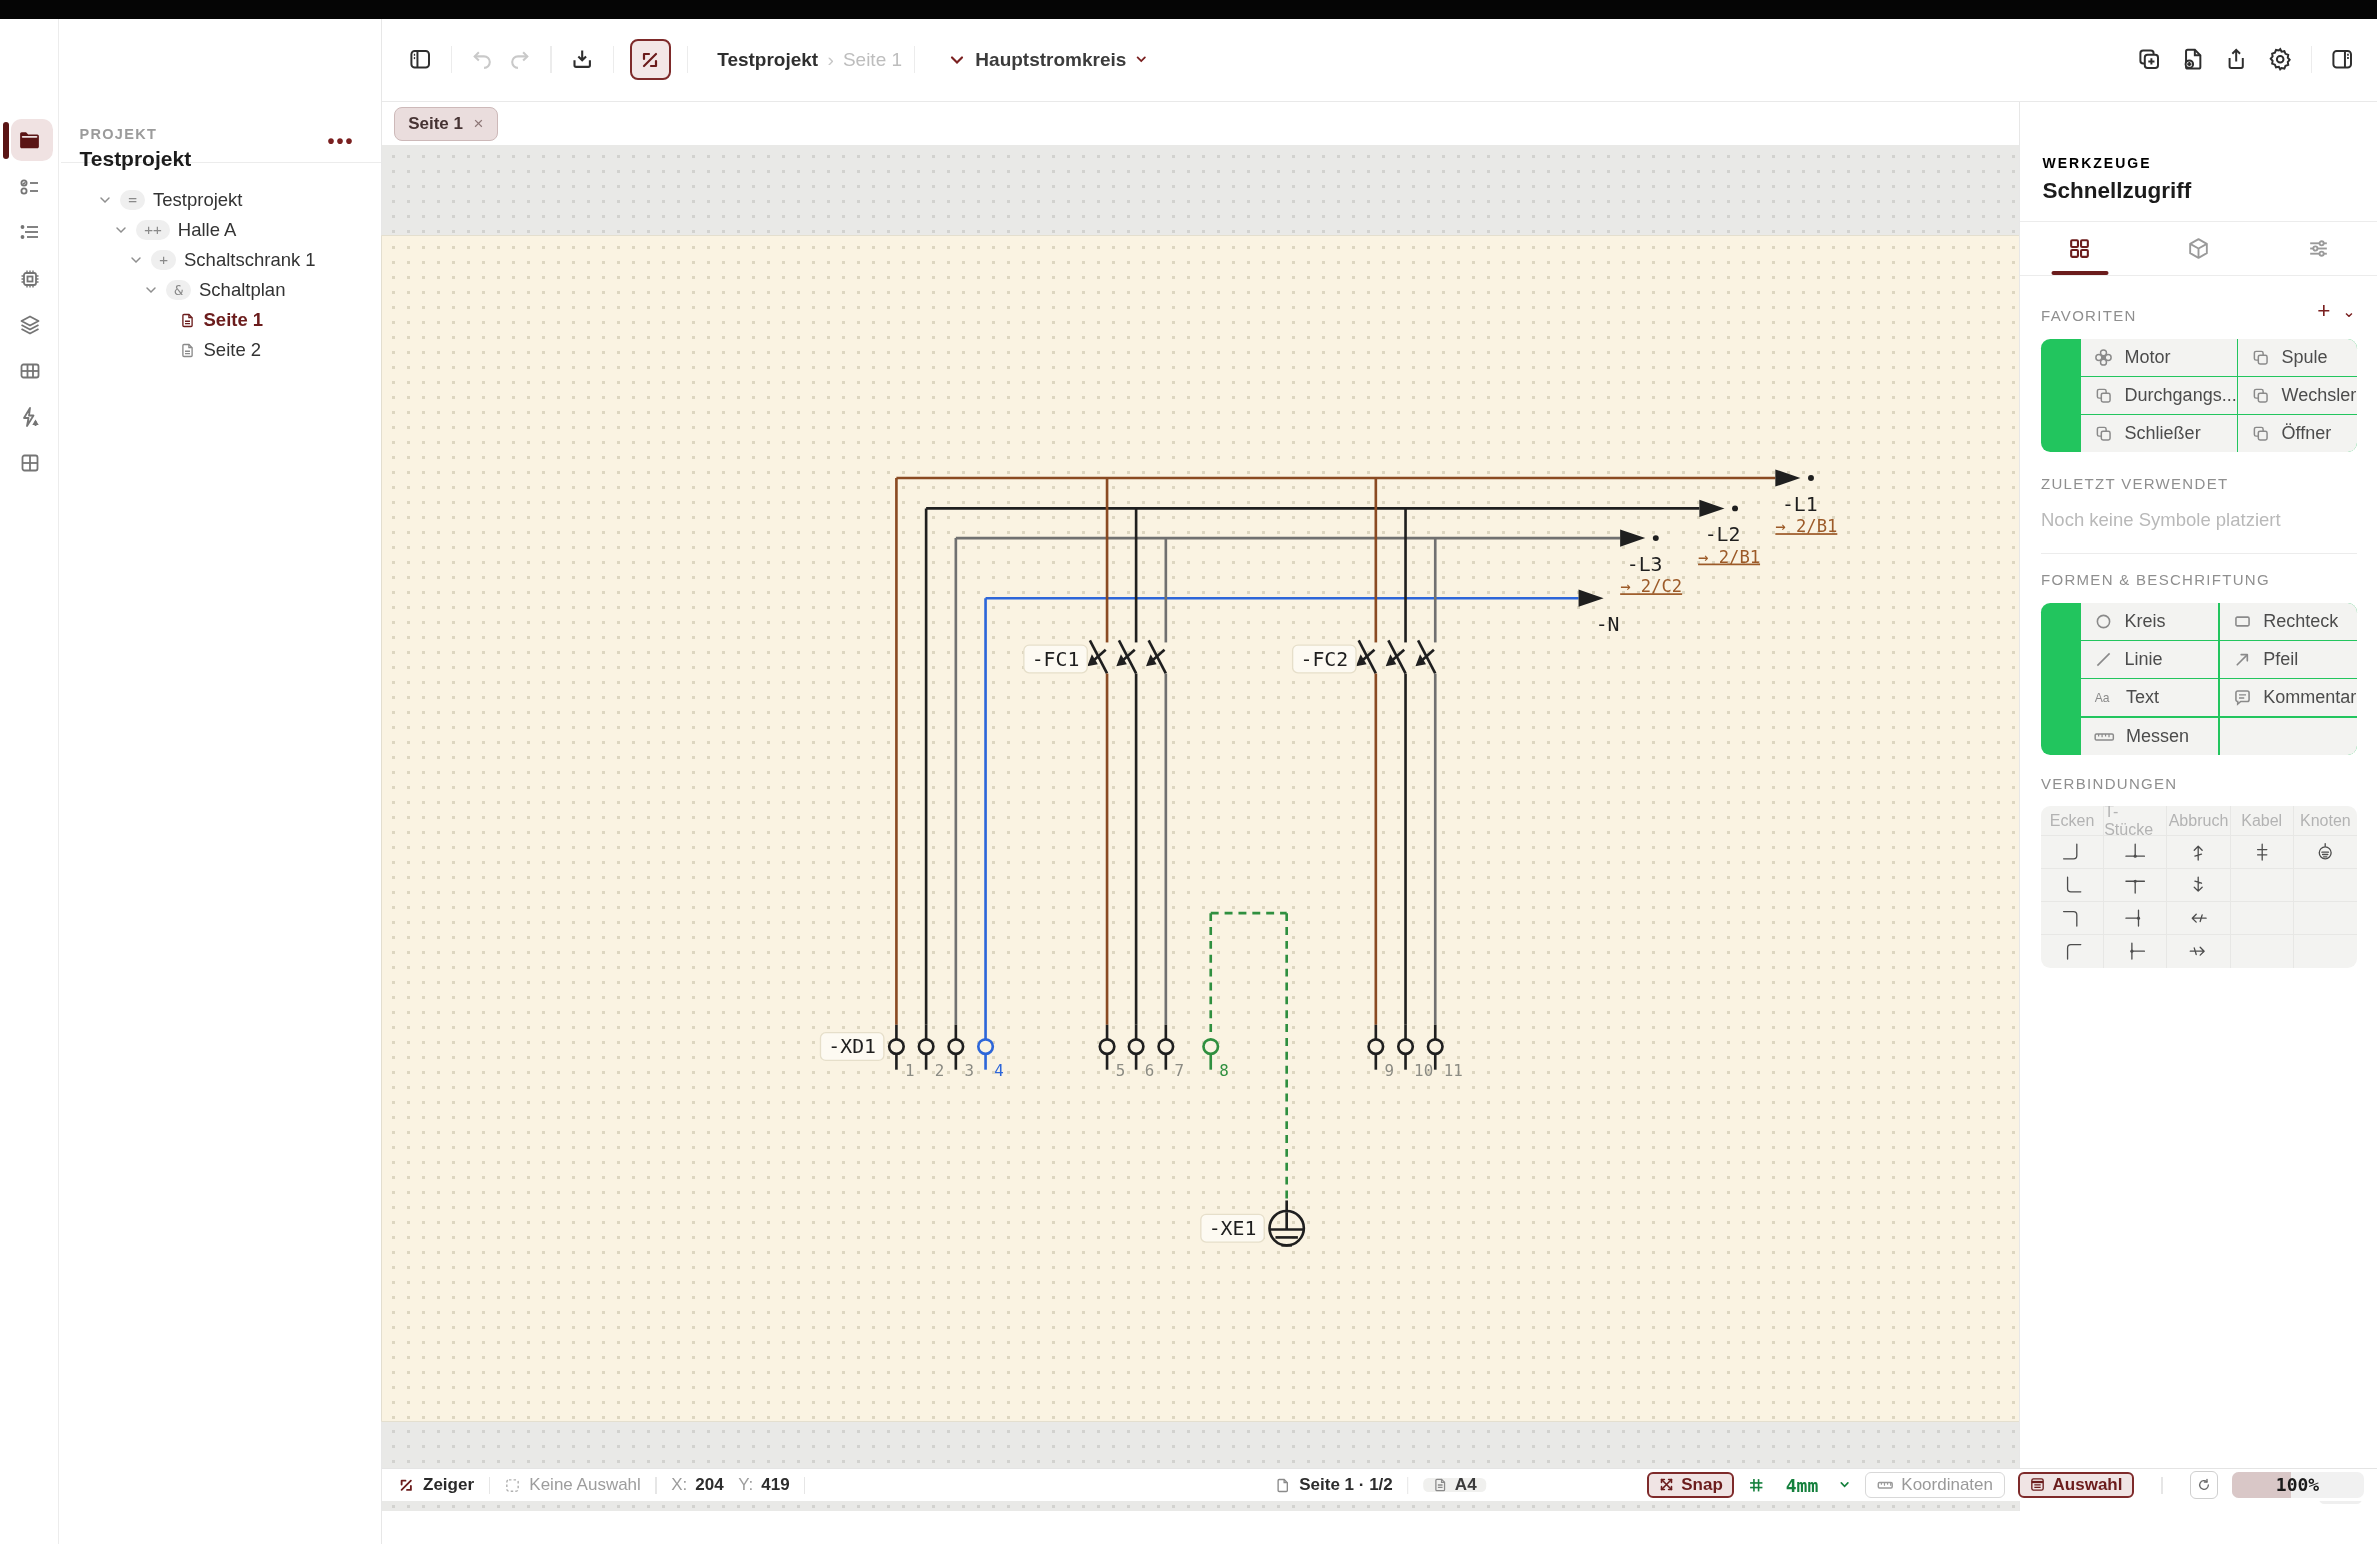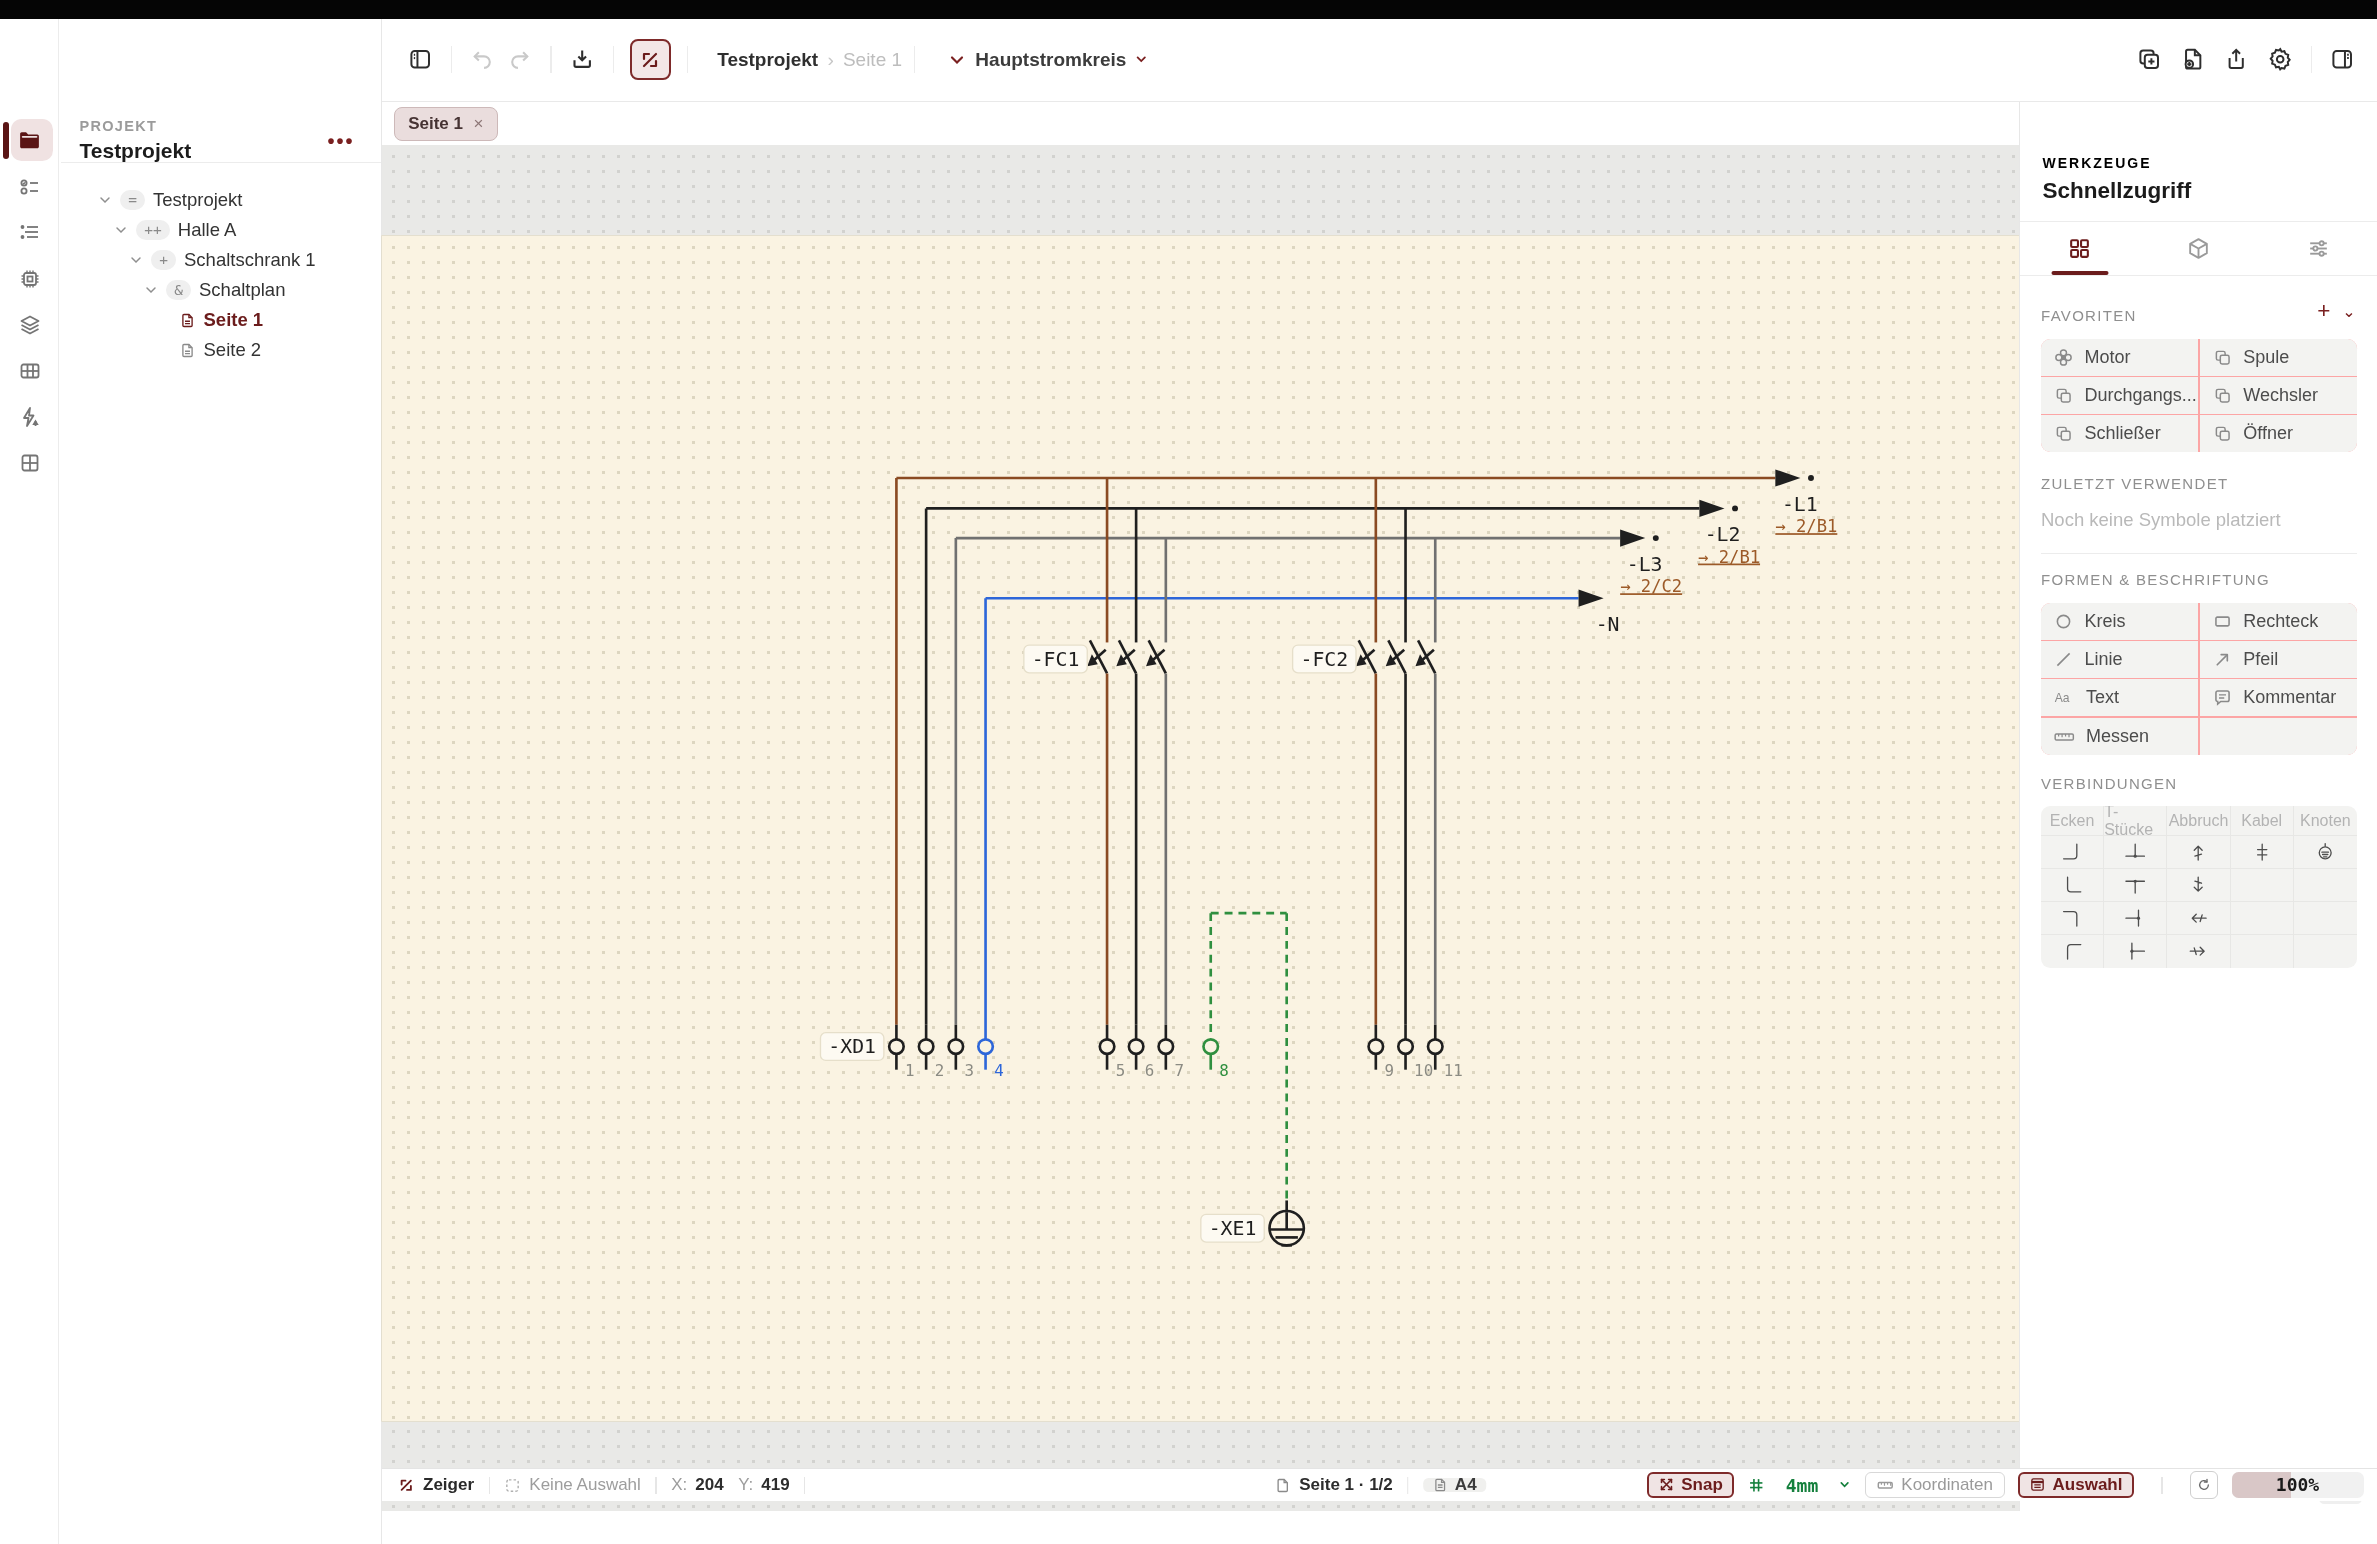--- a/index.html
+++ b/index.html
@@ -11,21 +11,21 @@
   
   #titlebar { left:0; top:0; width:2377px; height:18.5px; background:#050505; }
   #rail { left:0; top:18.5px; width:59px; bottom:0; height:1526px; background:#fff; border-right:1.3px solid #ececec; }
   .rail-item { position:relative; width:59px; height:46px; display:flex; align-items:center; justify-content:center; color:#757575; }
   .rail-active-pill { position:absolute; left:10.6px; top:1.3px; width:42px; height:42px; background:#f0e2e2; border-radius:10.6px; }
   .rail-indicator { position:absolute; left:2.6px; top:4px; width:6px; height:37px; border-radius:4px; background:#5a1414; }
   .rail-item svg { position:relative; }
 
   #project-panel { left:61px; top:18.5px; width:321px; height:1526px; background:#fff; border-right:1.3px solid #e7e7e7; }
   .pp-head { padding:99px 0 0 18.5px; position:relative; height:144px; border-bottom:1.3px solid #ececec; }
-  .pp-kicker { font-size:14.5px; letter-spacing:1.3px; color:#9b9b9b; font-weight:bold; }
+  .pp-kicker { font-size:14.5px; letter-spacing:1.3px; color:#9b9b9b; font-weight:bold;margin-top:8px; }
   .pp-title { font-size:21px; font-weight:bold; color:#1c1c1c; margin-top:5.3px; }
   .pp-menu { position:absolute; right:26.4px; top:111px; color:#7a2020; font-size:20px; letter-spacing:2px; font-weight:bold; }
   .tree { padding-top:22.5px; }
   .tree-row { height:30px; display:flex; align-items:center; font-size:18.5px; color:#333; }
   .tree-chevron { width:20px; display:flex; justify-content:center; color:#8f8f8f; }
   .tree-badge { background:#efefef; color:#8a8a8a; border-radius:10.6px; font-size:14.5px;
                 font-family:"DejaVu Sans Mono", monospace; padding:2px 8px; margin:0 8px 0 5.3px; }
   .tree-doc { margin:0 8px 0 5.3px; display:flex; }
   .tree-row.active { color:#6b1c1c; font-weight:bold; }
 
@@ -66,22 +66,22 @@
   .tp-kicker { font-size:14px; letter-spacing:2px; color:#000000; font-weight:bold; }
   .tp-title { font-size:22.5px; font-weight:bold; color:#1b1b1b; margin-top:6.6px; padding-bottom:17px; }
   .tp-tabs { border-top:1.3px solid #ececec; border-bottom:1.3px solid #ececec; height:55px; display:flex; }
   .tp-tab { flex:1; display:flex; align-items:center; justify-content:center; position:relative; color:#9a9a9a; }
   .tp-tab.active { color:#6b1c1c; }
   .tp-tab.active::after { content:""; position:absolute; bottom:0; left:50%; transform:translateX(-50%);
                           width:57px; height:3.3px; background:#6b1c1c; border-radius:2px; }
   .tp-section { padding:22.5px 21px 0 21px; }
   .sec-head { display:flex; align-items:flex-end; font-size:15px; letter-spacing:1.3px; color:#8f8f8f; font-weight:normal; }
   .sec-actions { margin-left:auto; color:#7a2020; font-size:22.5px; display:flex; gap:10.6px; align-items:center; }
-  .tile-grid { margin-top:14.5px; background:#fca5a5; border-radius:9.2px; overflow:hidden;
-               display:grid; grid-template-columns:1fr 1fr; gap:1.3px; }
+  .tile-grid { margin-top:14.5px; background:#22c55e; border-radius:9.2px; overflow:hidden;
+               display:grid; grid-template-columns:1fr 1fr; gap:1.3px;padding-left:40px; }
   .tile { background:#f3f3f1; height:37px; display:flex; align-items:center; gap:10.6px; padding-left:12px;
           font-size:18px; color:#4c4c4c; }
   .tile .ticon { color:#8a8a8a; display:flex; }
   .empty-note { margin-top:17px; font-size:18.5px; color:#b9b9b9; padding-bottom:22.5px; border-bottom:1.3px solid #ececec; }
   .conn-wrap { margin-top:14.5px; background:#f3f3f1; border-radius:9.2px; overflow:hidden; }
   .conn-grid { display:grid; grid-template-columns:repeat(5,1fr); }
   .conn-grid > div { border-right:1.3px solid #e7e7e5; border-bottom:1.3px solid #e7e7e5;
                      display:flex; align-items:center; justify-content:center; }
   .conn-grid > div:nth-child(5n) { border-right:none; }
   .conn-head { height:30px; font-size:16px; color:#b3b3b3; }

